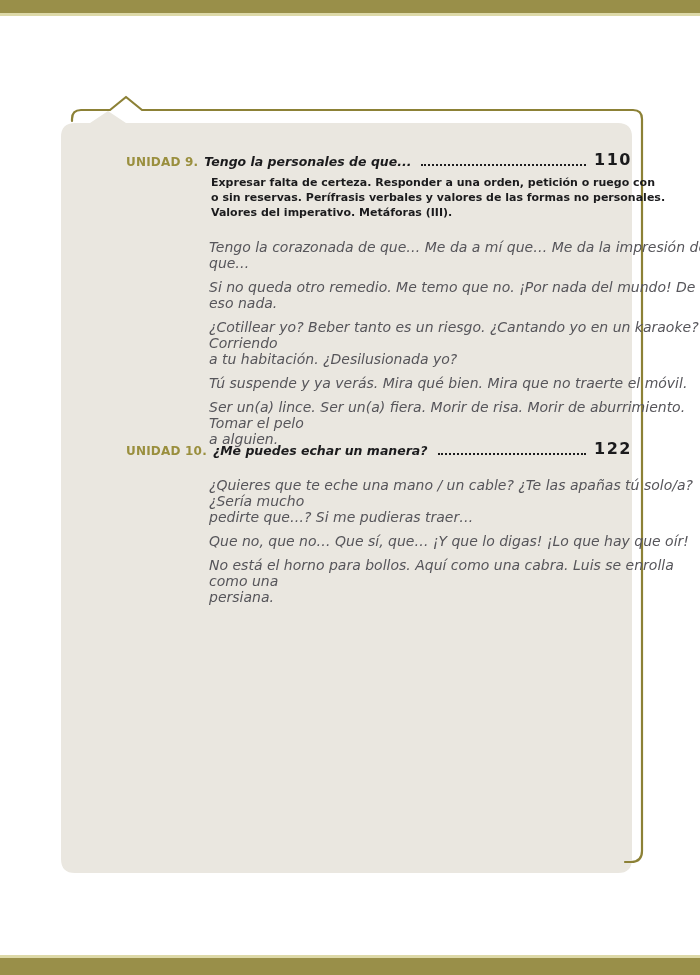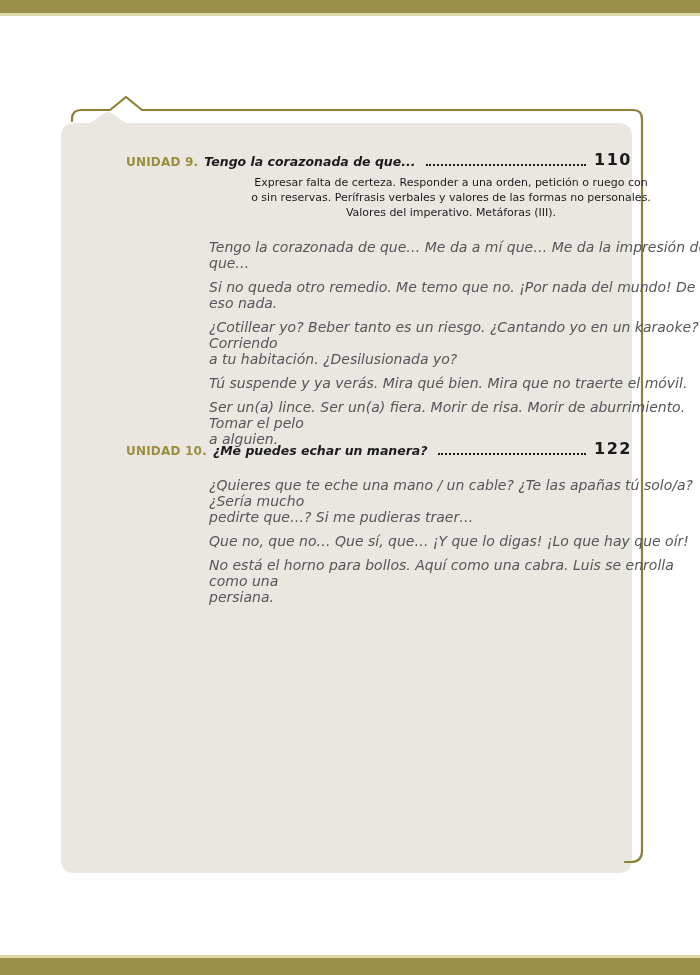--- a/index.html
+++ b/index.html
@@ -67,25 +67,24 @@
     font-size: 16px;
     font-weight: bold;
     color: #1b1b1d;
     letter-spacing: 1.5px;
     white-space: nowrap;
   }
   .unit-desc {
     margin: 6px 0 0 85px;
     width: 480px;
     font-size: 11px;
-    font-weight: 400;
+    font-weight: 700;
     line-height: 15px;
     color: #1b1b1d;
     white-space: pre-line;
-    text-align: center;
   }
   .unit-examples {
     margin: 19px 0 0 83px;
     width: 500px;
   }
   .example {
     margin: 0 0 8px 0;
     font-size: 14px;
     font-style: italic;
     line-height: 16px;
@@ -102,21 +101,21 @@
   <path d="M75,123 L90,123 L108,111 L126,123 L618,123
            Q632,123 632,137 L632,859 Q632,873 618,873
            L75,873 Q61,873 61,859 L61,137 Q61,123 75,123 Z" fill="#eae7e0"></path>
   <path fill="none" stroke-width="2.2" stroke-linecap="round" stroke-linejoin="round" d="M72,121 L72,119 Q72,110 81,110 L110,110 L126,97 L142,110 L633,110
            Q642,110 642,119 L642,851 Q642,862 631,862 L625,862" stroke="#8c8136"></path>
 </svg>
 
 <section class="unit" id="unit-9">
   <div class="unit-head">
     <span class="unit-label">UNIDAD 9.</span>
-    <span class="unit-title">Tengo la corazonada de que...</span>
+    <span class="unit-title">Tengo la personales de que...</span>
     <span class="leader"></span>
     <span class="unit-page">110</span>
   </div>
   <div class="unit-desc">Expresar falta de certeza. Responder a una orden, petición o ruego con
 o sin reservas. Perífrasis verbales y valores de las formas no personales.
 Valores del imperativo. Metáforas (III).</div>
   <div class="unit-examples">
     <p class="example">Tengo la corazonada de que… Me da a mí que… Me da la impresión de que…</p>
     <p class="example">Si no queda otro remedio. Me temo que no. ¡Por nada del mundo! De eso nada.</p>
     <p class="example">¿Cotillear yo? Beber tanto es un riesgo. ¿Cantando yo en un karaoke? Corriendo

